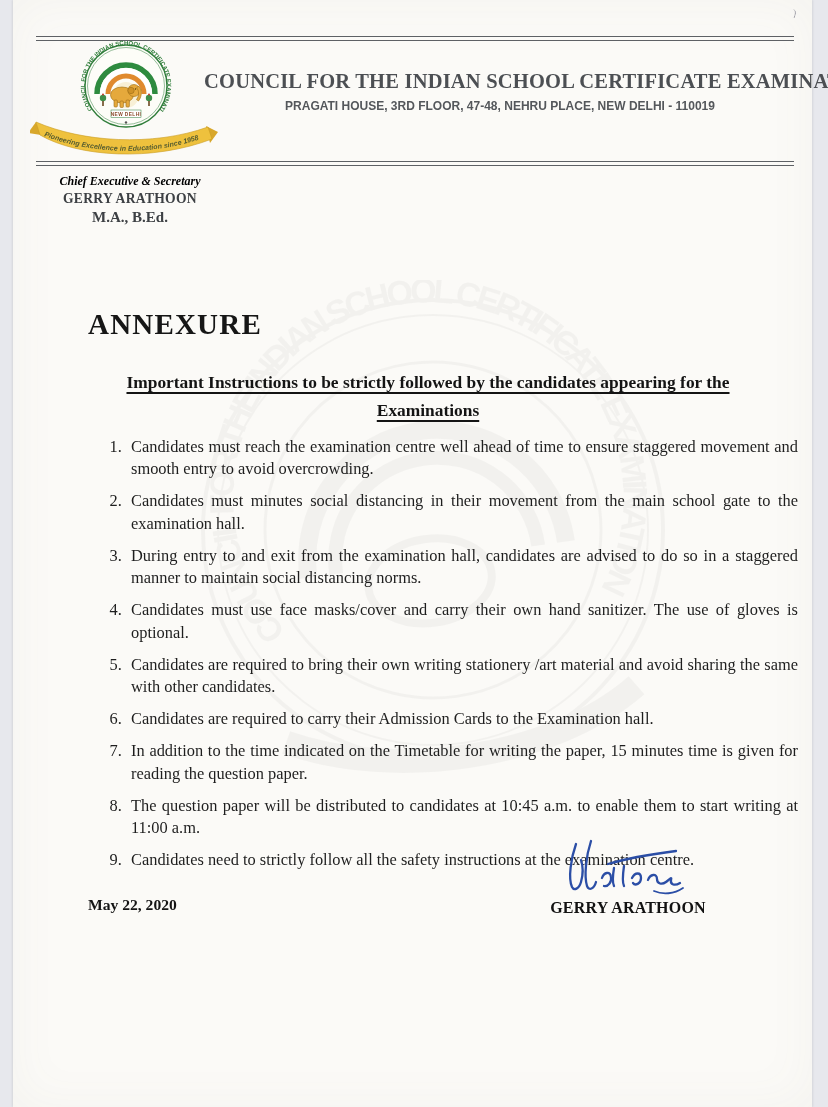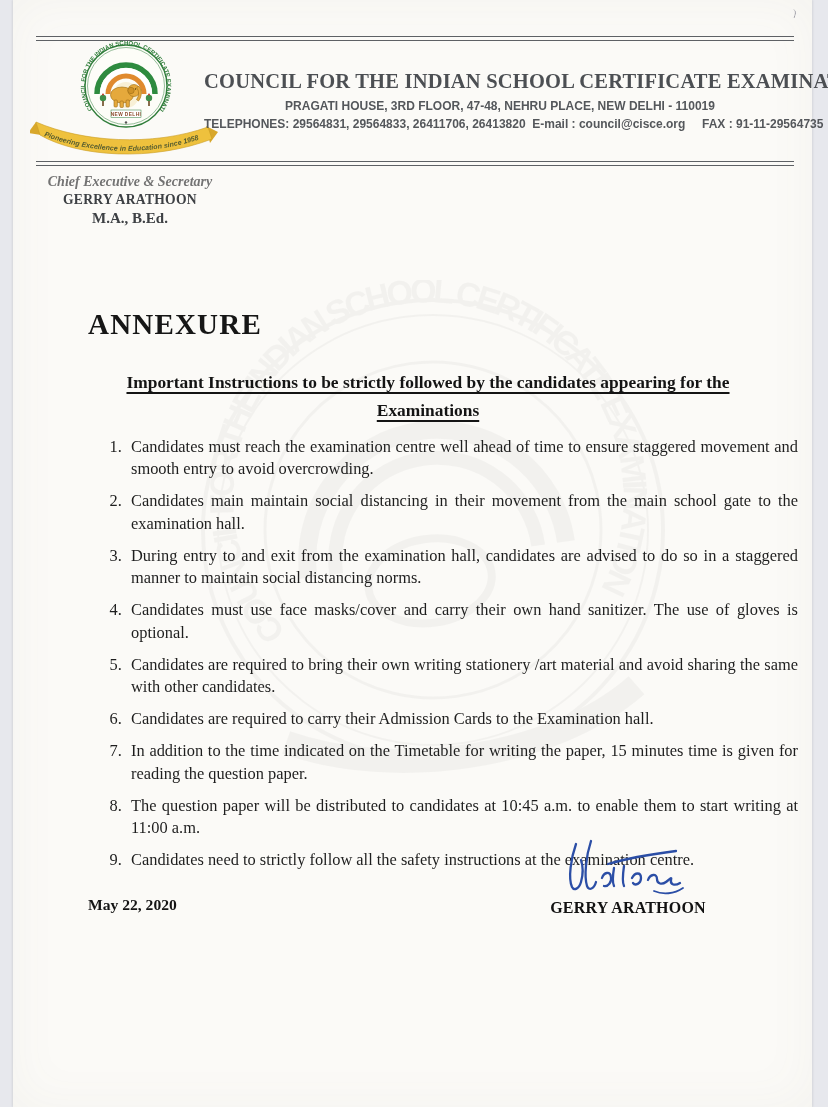--- a/index.html
+++ b/index.html
@@ -37,21 +37,21 @@
   .addr-line {
     font-family:"Liberation Sans", sans-serif; font-weight:bold; font-size:12px;
     color:#54575b; margin-top:6px; white-space:pre;
   }
   .contact-line {
     font-family:"Liberation Sans", sans-serif; font-weight:bold; font-size:12px;
     color:#54575b; margin-top:4px; white-space:pre;
   }
 
   .officer { position:absolute; left:27px; top:174px; width:180px; text-align:center; }
-  .officer-title { font-style:italic; font-weight:bold; font-size:14px; color:#737373; }
+  .officer-title { font-style:italic; font-weight:bold; font-size:12px; color:#000000; }
   .officer-name { font-weight:bold; font-size:13.6px; color:#3d4044; margin-top:2px; letter-spacing:0.3px; }
   .officer-qual { font-weight:bold; font-size:15px; color:#3d4044; margin-top:2px; }
 
   .watermark { position:absolute; left:155px; top:280px; opacity:0.055; z-index:1; }
 
   .content { position:absolute; left:75px; top:0; width:680px; z-index:2; }
 
   .annexure {
     position:absolute; top:308px; width:100%; text-align:left;
     font-weight:bold; font-size:29px; letter-spacing:1.2px; color:#161616;
@@ -142,21 +142,20 @@
       <path d="M6,82 C52,102 122,107 178,87 L182,99 C122,122 48,117 10,95 Z" fill="#eec13d" stroke="#c99c22" stroke-width="0.6"></path>
       <text font-family="Liberation Sans, sans-serif" font-size="7" font-style="italic" font-weight="bold" fill="#555c30">
         <textPath href="#ribbonTextPath" startOffset="0" textLength="158">Pioneering Excellence in Education since 1958</textPath>
       </text>
     </g>
   </svg>
 
   <div class="header-text">
     <div class="org-name">COUNCIL FOR THE INDIAN SCHOOL CERTIFICATE EXAMINATIONS</div>
     <div class="addr-line">PRAGATI HOUSE, 3RD FLOOR, 47-48, NEHRU PLACE, NEW DELHI - 110019</div>
-    <div class="contact-line">TELEPHONES: 29564831, 29564833, 26411706, 26413820  E-mail : council@cisce.org     FAX : 91-11-29564735</div>
   </div>
 
   <div class="dbl-rule rule-bottom"></div>
 
   <div class="officer">
     <div class="officer-title">Chief Executive &amp; Secretary</div>
     <div class="officer-name">GERRY ARATHOON</div>
     <div class="officer-qual">M.A., B.Ed.</div>
   </div>
 
@@ -181,21 +180,21 @@
   <div class="content">
     <div class="annexure">ANNEXURE</div>
 
     <div class="heading">
       <div class="u">Important Instructions to be strictly followed by the candidates appearing for the</div>
       <div class="u">Examinations</div>
     </div>
 
     <ol class="instructions">
         <li>Candidates must reach the examination centre well ahead of time to ensure staggered movement and smooth entry to avoid overcrowding.</li>
-        <li>Candidates main maintain social distancing in their movement from the main school gate to the examination hall.</li>
+        <li>Candidates must minutes social distancing in their movement from the main school gate to the examination hall.</li>
         <li>During entry to and exit from the examination hall, candidates are advised to do so in a staggered manner to maintain social distancing norms.</li>
         <li>Candidates must use face masks/cover and carry their own hand sanitizer. The use of gloves is optional.</li>
         <li>Candidates are required to bring their own writing stationery /art material and avoid sharing the same with other candidates.</li>
         <li>Candidates are required to carry their Admission Cards to the Examination hall.</li>
         <li>In addition to the time indicated on the Timetable for writing the paper, 15 minutes time is given for reading the question paper.</li>
         <li>The question paper will be distributed to candidates at 10:45 a.m. to enable them to start writing at 11:00 a.m.</li>
         <li>Candidates need to strictly follow all the safety instructions at the examination centre.</li>
       </ol>
   </div>
 

